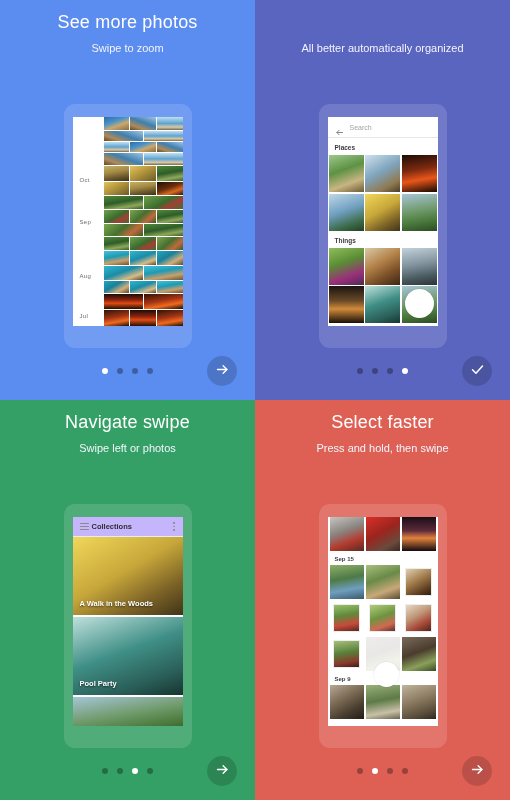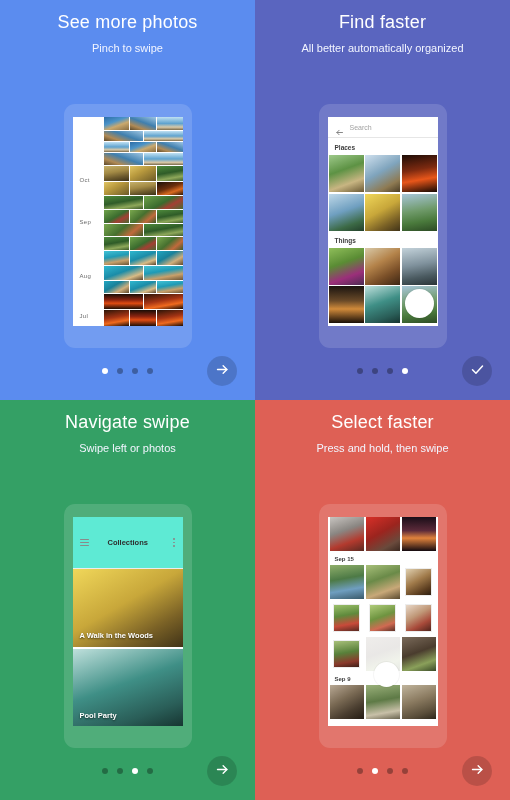--- a/index.html
+++ b/index.html
@@ -105,22 +105,22 @@
   .sb-ph{color:#a2a2a2;font-size:7px;}
   .sec-head{
     font-size:6.5px;font-weight:700;color:#3c3c3c;
     padding:6px 7px 4px 7px;background:#fff;
   }
   .g3col{display:grid;grid-template-columns:repeat(3,1fr);gap:1.5px;padding:0 1px;}
   .g3col > div{height:37px;}
 
   
   .appbar{
-    height:19px;display:flex;align-items:center;gap:19px;padding:16px 7px;
-    background:#5eead4;border-bottom:1px solid #ececec;
+    height:19px;display:flex;align-items:center;gap:3px;padding:0 7px;
+    background:#c4b5fd;border-bottom:1px solid #ececec;
   }
   .appbar-title{font-size:7.5px;font-weight:700;color:#2e2e2e;flex:1;}
   .hamb{width:9px;height:7px;display:flex;flex-direction:column;justify-content:space-between;}
   .hamb i{display:block;height:1.3px;background:#8a8a8a;border-radius:1px;}
   .kebab{width:3px;height:9px;display:flex;flex-direction:column;justify-content:space-between;align-items:center;}
   .kebab i{display:block;width:1.6px;height:1.6px;border-radius:50%;background:#8a8a8a;}
   .card{position:relative;height:78px;margin-bottom:2px;}
   .card-label{
     position:absolute;left:7px;bottom:7px;color:#fff;
     font-size:7.5px;font-weight:700;text-shadow:0 1px 2px rgba(0,0,0,.6);
@@ -158,21 +158,21 @@
   }
   .fab svg{width:15px;height:15px;}
 </style>
 </head>
 <body>
 
 <div class="grid">
 
   <div class="panel p-blue">
     <div class="title">See more photos</div>
-    <div class="subtitle">Pinch to swipe</div>
+    <div class="subtitle">Swipe to zoom</div>
 
     <div class="phone">
       <div class="phone-screen">
         <div class="tl">
           <div class="tl-rail">
             <div class="tl-month" style="top:60px">Oct</div>
             <div class="tl-month" style="top:102px">Sep</div>
             <div class="tl-month" style="top:156px">Aug</div>
             <div class="tl-month" style="top:196px">Jul</div>
           </div>
@@ -261,21 +261,20 @@
       <span>
         <svg viewBox="0 0 24 24" fill="none" stroke="currentColor" stroke-width="2.2" stroke-linecap="round" stroke-linejoin="round">
             <line x1="4" y1="12" x2="19" y2="12"></line>
             <polyline points="13 6 19 12 13 18"></polyline>
           </svg>
       </span>
     </div>
   </div>
 
   <div class="panel p-indigo">
-    <div class="title">Find faster</div>
     <div class="subtitle">All better automatically organized</div>
 
     <div class="phone">
       <div class="phone-screen">
         <div class="sb">
           <span class="sb-arrow">
             <svg viewBox="0 0 24 24" fill="none" stroke="currentColor" stroke-width="2.4" stroke-linecap="round" stroke-linejoin="round">
                 <line x1="20" y1="12" x2="5" y2="12"></line>
                 <polyline points="11 6 5 12 11 18"></polyline>
               </svg>

